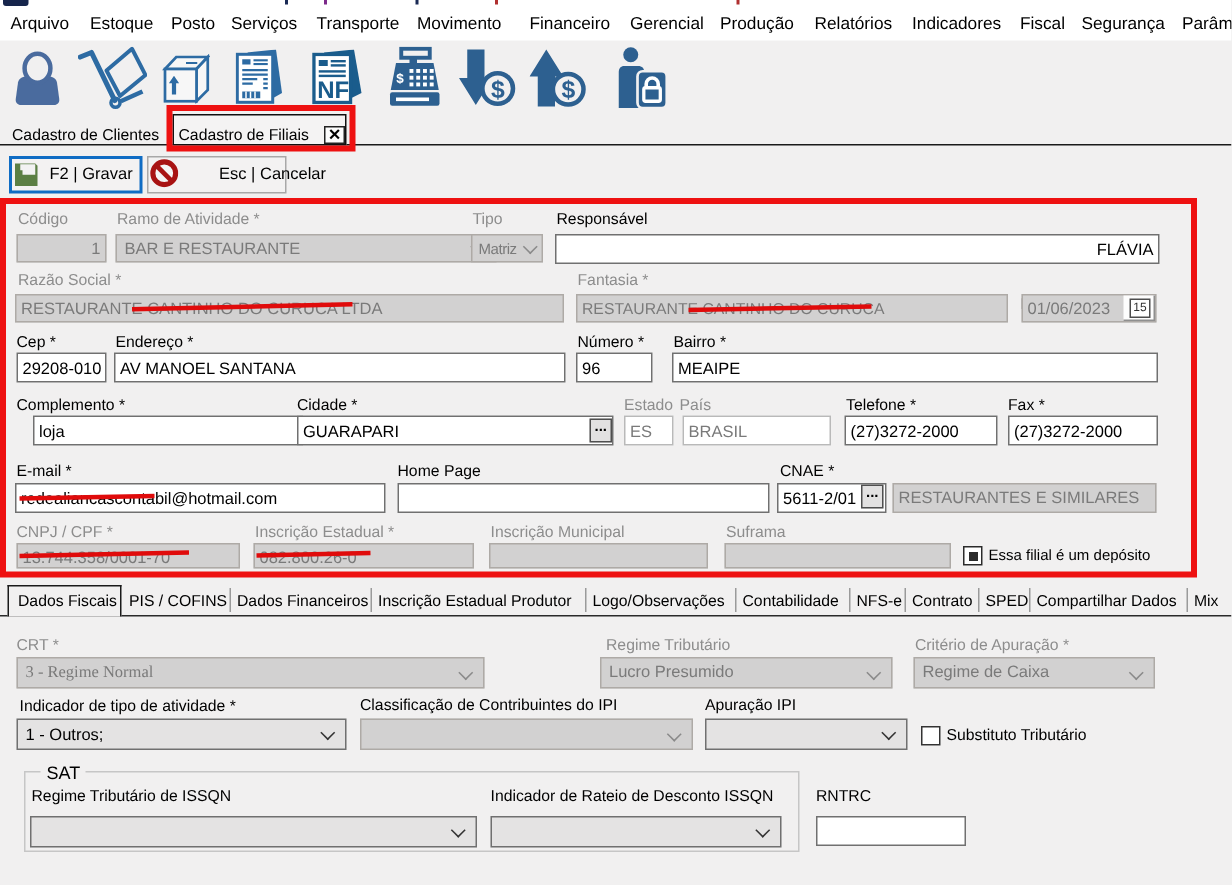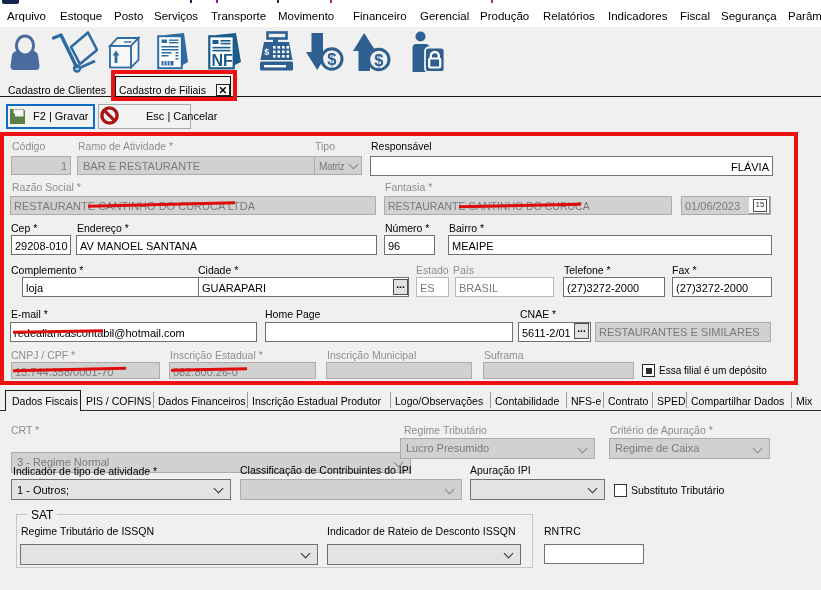--- a/index.html
+++ b/index.html
@@ -254,21 +254,21 @@
 <div class="abs" style="left:652px;top:392px;width:1px;height:16px;background:#9a9a9a;"></div>
 <div class="lbl" style="left:657px;top:395px;">SPED</div>
 <div class="abs" style="left:686px;top:392px;width:1px;height:16px;background:#9a9a9a;"></div>
 <div class="lbl" style="left:691px;top:395px;">Compartilhar Dados</div>
 <div class="abs" style="left:791px;top:392px;width:1px;height:16px;background:#9a9a9a;"></div>
 <div class="lbl" style="left:796px;top:395px;">Mix</div>
 
 <div class="lblg" style="left:11px;top:424px;">CRT *</div>
 <div class="lblg" style="left:404px;top:424px;">Regime Tributário</div>
 <div class="lblg" style="left:610px;top:424px;">Critério de Apuração *</div>
-<div class="cmbd" style="left:11px;top:452px;width:400px;height:21px;">3 - Regime Normal<i class="chv" style="top:6px;"></i></div>
+<div class="cmbd" style="left:11px;top:438px;width:312px;height:21px;font-family:Liberation Serif, serif;">3 - Regime Normal<i class="chv" style="top:6px;"></i></div>
 <div class="cmbd" style="left:400px;top:438px;width:195px;height:21px;">Lucro Presumido<i class="chv" style="top:6px;"></i></div>
 <div class="cmbd" style="left:609px;top:438px;width:161px;height:21px;">Regime de Caixa<i class="chv" style="top:6px;"></i></div>
 
 <div class="lbl" style="left:13px;top:464.5px;">Indicador de tipo de atividade *</div>
 <div class="lbl" style="left:240px;top:464px;">Classificação de Contribuintes do IPI</div>
 <div class="lbl" style="left:470px;top:464px;">Apuração IPI</div>
 <div class="cmb" style="left:11px;top:479px;width:220px;">1 - Outros;<i class="chvk"></i></div>
 <div class="cmbd" style="left:240px;top:479px;width:222px;height:21px;">
     <i class="chv" style="top:6px;"></i>
   </div>

